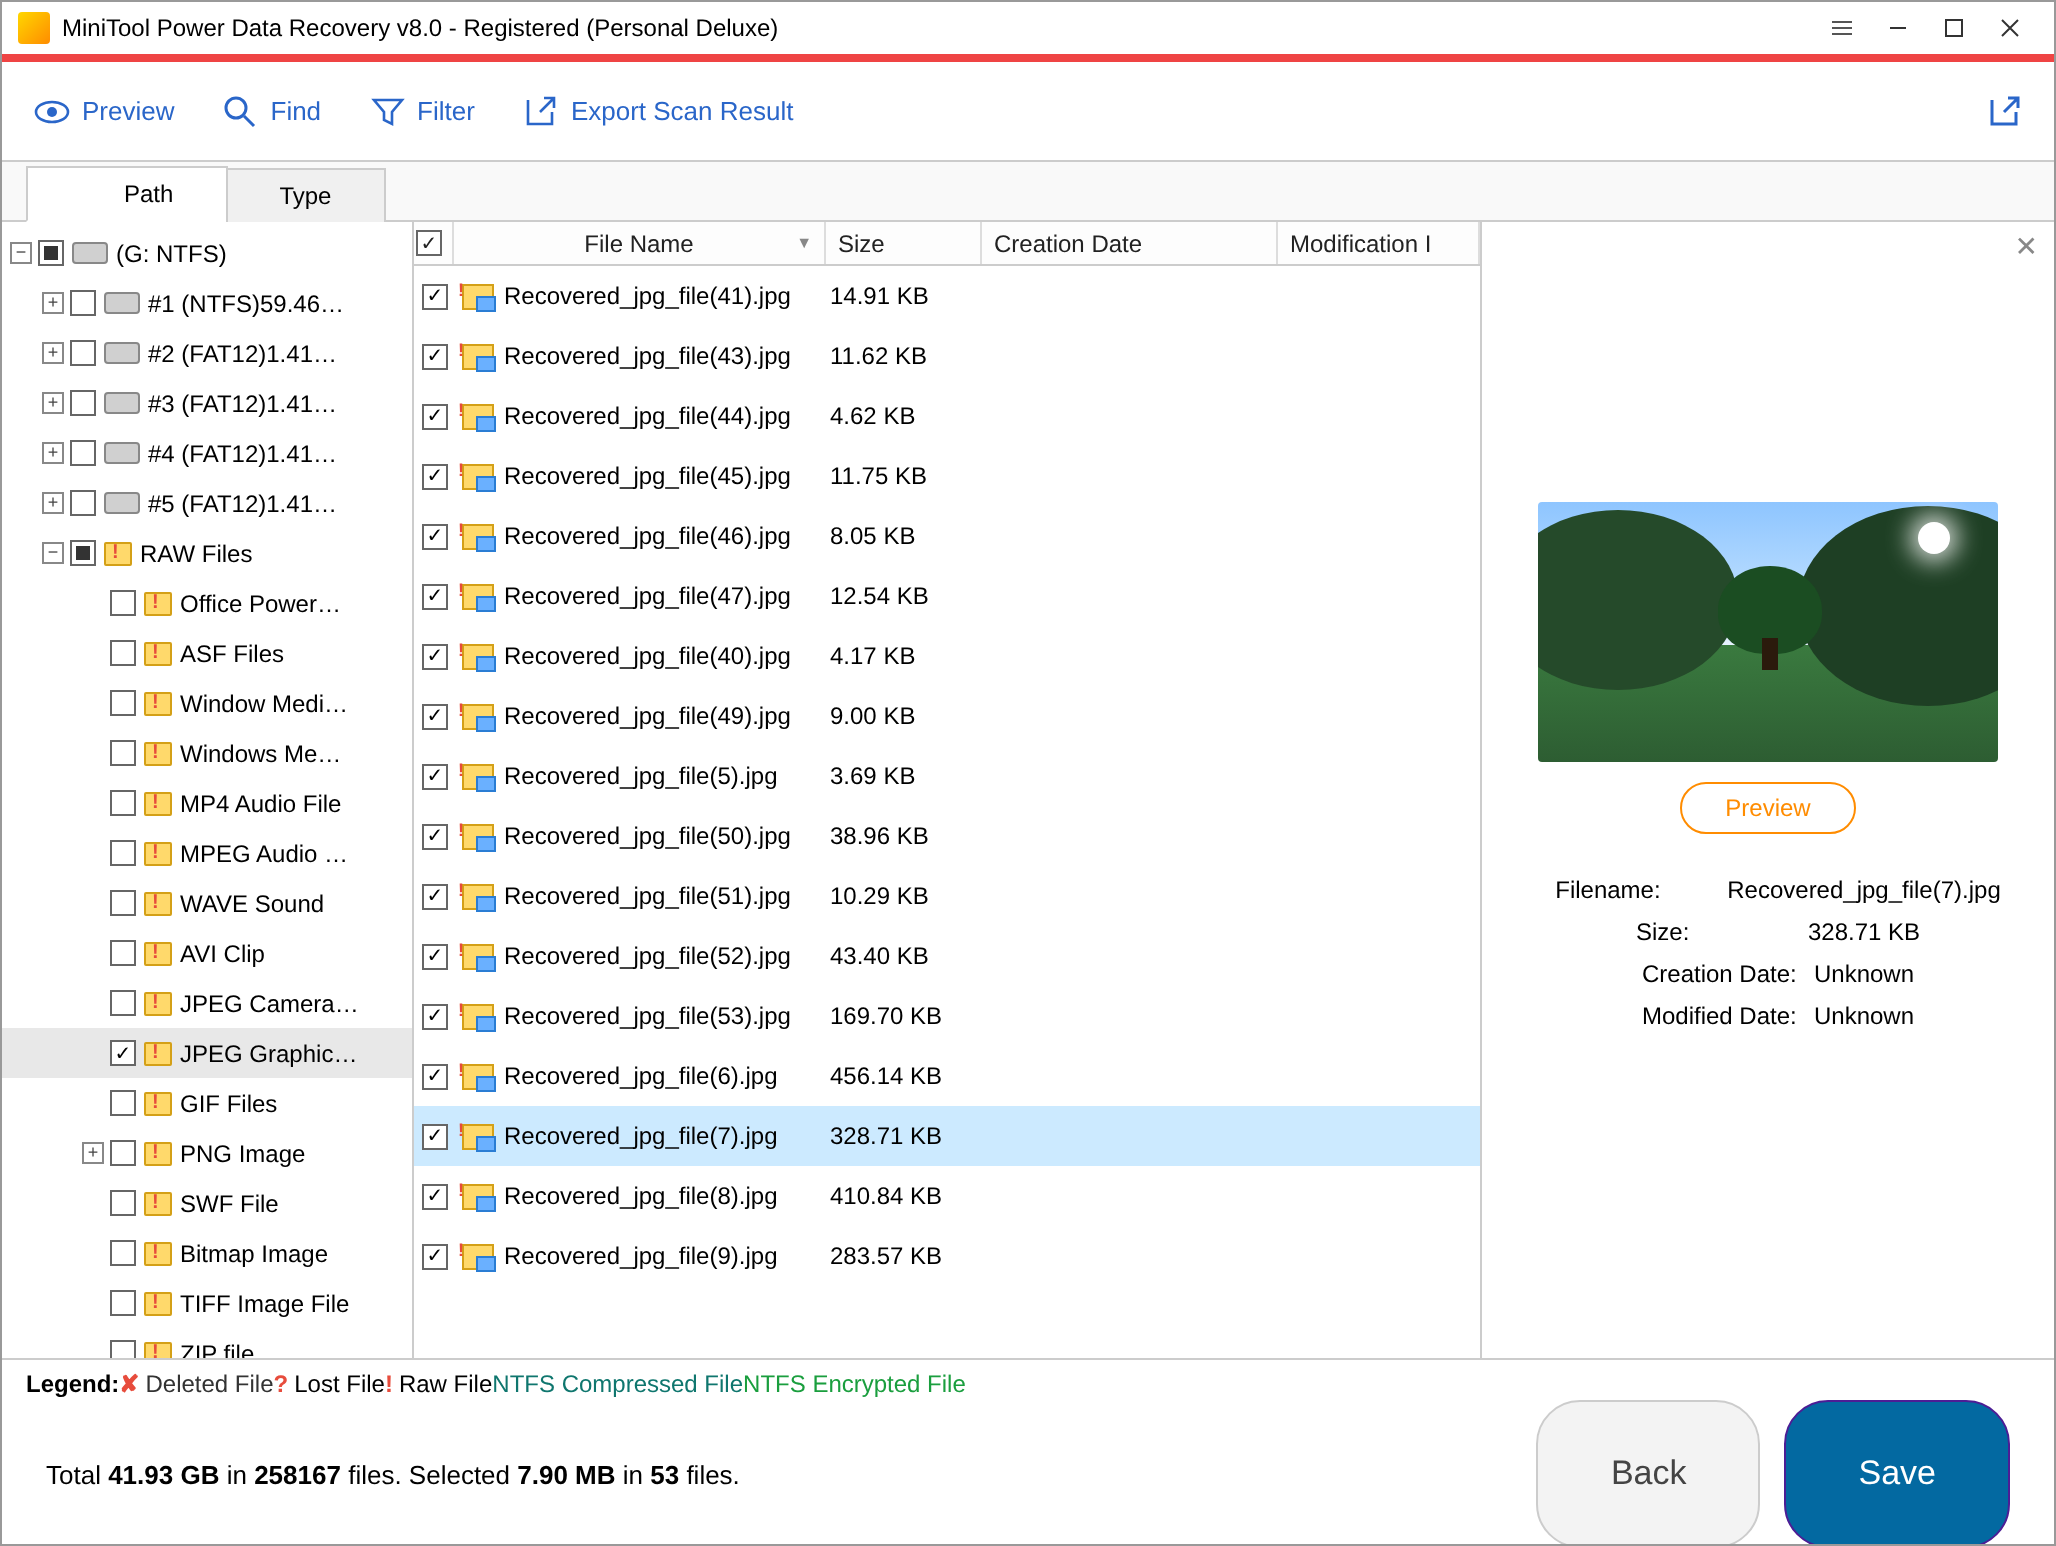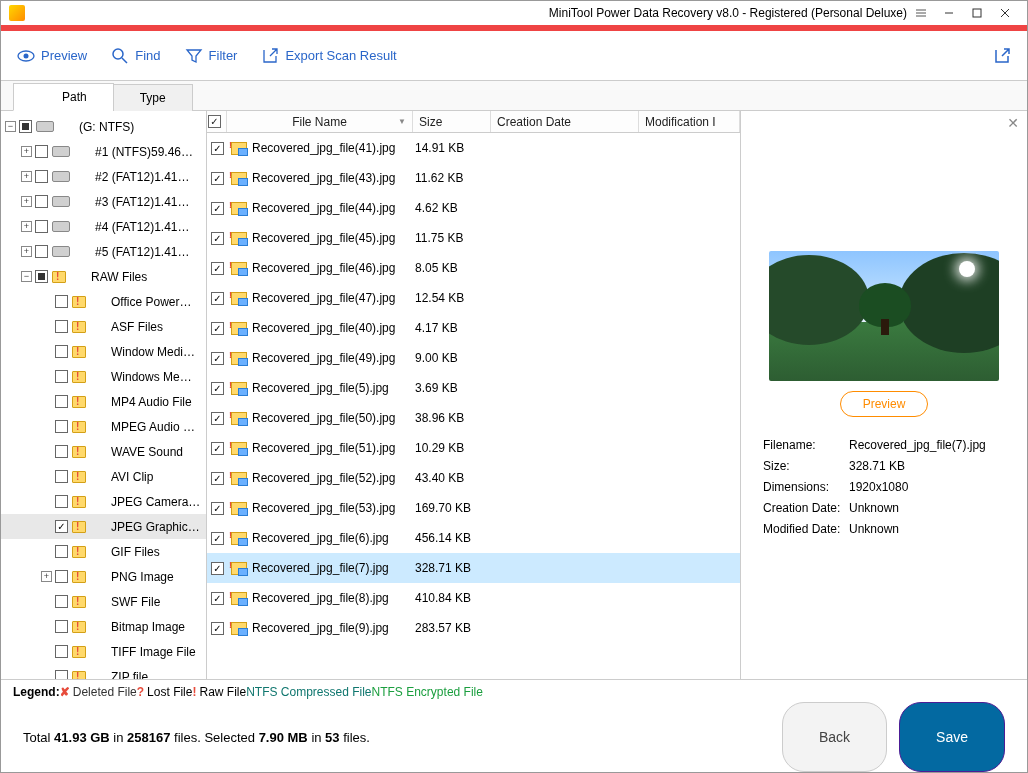--- a/index.html
+++ b/index.html
@@ -1,18 +1,18 @@
 <!DOCTYPE html>
 <html><head>
 <meta charset="utf-8">
 <style>
 * { margin: 0; padding: 0; box-sizing: border-box; font-family: "Segoe UI", Arial, sans-serif; }
 body { background: #fff; width: 1028px; height: 773px; overflow: hidden; border: 1px solid #999; }
 
-.titlebar { height: 30px; display: flex; align-items: center; padding: 0 8px; border-bottom: 6px solid #ef4444; text-align: right; }
+.titlebar { height: 30px; display: flex; align-items: center; padding: 0 8px; border-bottom: 4px solid #ef4444; }
 .titlebar .app-icon { width: 16px; height: 16px; margin-right: 6px; background: linear-gradient(135deg, #ffd700, #ff8c00); border-radius: 2px; }
 .titlebar .title { font-size: 12px; flex: 1; }
 .titlebar .win-btn { width: 28px; height: 22px; display: flex; align-items: center; justify-content: center; cursor: pointer; }
 .titlebar .win-btn svg { width: 12px; height: 12px; }
 
 .toolbar { height: 50px; display: flex; align-items: center; padding: 0 16px; gap: 24px; border-bottom: 1px solid #ccc; }
 .tb-btn { display: flex; align-items: center; gap: 6px; color: #2a66c9; font-size: 13px; cursor: pointer; }
 .tb-btn .ico { width: 18px; height: 18px; display: flex; align-items: center; justify-content: center; }
 .toolbar .spacer { flex: 1; }
 
@@ -27,21 +27,21 @@
 .tree-row { display: flex; align-items: center; height: 25px; cursor: pointer; white-space: nowrap; overflow: hidden; }
 .tree-row.sel { background: #e8e8e8; }
 .exp { width: 11px; height: 11px; border: 1px solid #888; display: flex; align-items: center; justify-content: center; font-size: 9px; line-height: 1; color: #444; margin-right: 3px; flex-shrink: 0; }
 .exp.none { border: none; }
 .cb { width: 13px; height: 13px; border: 1px solid #666; margin-right: 4px; flex-shrink: 0; display: flex; align-items: center; justify-content: center; font-size: 10px; background: #fff; }
 .cb.partial::after { content: ""; width: 7px; height: 7px; background: #333; display: block; }
 .cb.checked::after { content: "✓"; }
 .tree .drive-ico { width: 18px; height: 11px; background: #d0d0d0; border: 1px solid #888; border-radius: 2px; margin-right: 4px; flex-shrink: 0; }
 .tree .folder-ico { width: 14px; height: 12px; background: #ffd96b; border: 1px solid #d4a017; border-radius: 1px; margin-right: 4px; flex-shrink: 0; position: relative; }
 .tree .folder-ico .bang { position: absolute; left: 3px; top: -1px; color: #e74c3c; font-size: 10px; font-weight: bold; }
-.tree .lbl { overflow: hidden; text-overflow: ellipsis; margin-left: 21px; }
+.tree .lbl { overflow: hidden; text-overflow: ellipsis; }
 .indent { flex-shrink: 0; }
 
 
 .filelist { flex: 1; display: flex; flex-direction: column; border-right: 1px solid #ccc; overflow: hidden;}
 .fl-head { display: flex; height: 22px; border-bottom: 1px solid #ccc; font-size: 12px; color: #222; background: #fdfdfd; }
 .fl-head .col { border-right: 1px solid #ddd; padding: 3px 6px; display: flex; align-items: center; }
 .col-cb { width: 20px; justify-content: center; }
 .col-name { width: 186px; justify-content: center; position: relative; }
 .col-name .sort { position: absolute; right: 6px; color: #888; font-size: 8px; }
 .col-size { width: 78px; }
@@ -67,36 +67,36 @@
 .previewpane .close { position: absolute; right: 8px; top: 4px; color: #888; cursor: pointer; font-size: 14px; }
 .pv-img { width: 230px; height: 130px; margin: 128px auto 10px; position: relative; overflow: hidden; border-radius: 2px;
   background: linear-gradient(to bottom, #8ec5ff 0%, #bfe0ff 40%, #e8f3ff 55%, #3a7a3f 55%, #2d5d32 100%); }
 .pv-img .sun { position: absolute; right: 24px; top: 10px; width: 16px; height: 16px; background: #fff; border-radius: 50%; box-shadow: 0 0 12px 4px rgba(255,255,255,0.8); }
 .pv-img .tree1 { position: absolute; left: 90px; top: 32px; width: 52px; height: 44px; background: #1b4d22; border-radius: 50% 50% 45% 45%; }
 .pv-img .trunk { position: absolute; left: 112px; top: 68px; width: 8px; height: 16px; background: #2b1a0c; }
 .pv-img .hill-l { position: absolute; left: -20px; bottom: 36px; width: 120px; height: 90px; background: #254a2a; border-radius: 50%; }
 .pv-img .hill-r { position: absolute; right: -30px; bottom: 28px; width: 130px; height: 100px; background: #1e3f24; border-radius: 50%; }
 .pv-btn { display: block; margin: 6px auto 18px; padding: 5px 22px; border: 1px solid #ff8c00; border-radius: 14px; background: #fff; color: #ff8c00; font-size: 12px; cursor: pointer; }
 .pv-details { line-height: 21px; padding-left: 10px;}
-.pv-details .row { display: flex; }
+.pv-details .row { display: flex; justify-content: center; }
 .pv-details .k { width: 86px; }
 
 
 .legend { height: 24px; border-top: 1px solid #ccc; display: flex; align-items: center; font-size: 12px; padding: 0 12px; gap: 0; }
 .legend b { font-weight: bold; }
 .lg-del { color: #333; } .lg-del .x { color: #e74c3c; font-weight: bold; margin-right: 3px; }
 .lg-lost .q { color: #e74c3c; font-weight: bold; margin-right: 3px; }
 .lg-raw .b { color: #e74c3c; font-weight: bold; margin-right: 3px; }
 .lg-comp { color: #0f766e; }
 .lg-enc { color: #1a9e3e; }
 
 
 .footer { height: 68px; display: flex; align-items: center; padding: 0 22px; font-size: 13px; }
 .footer .stats { flex: 1; }
-.footer .btn { padding: 26px 36px; border-radius: 22px; font-size: 14px; cursor: pointer; margin-left: 12px; }
+.footer .btn { padding: 26px 36px; border-radius: 22px; font-size: 17px; cursor: pointer; margin-left: 12px; }
 .btn.back { background: #f3f3f3; border: 1px solid #ccc; color: #444; }
 .btn.save { background: #0369a1; border: 1px solid #4c1d95; color: #fff; font-weight: normal; }
 </style>
 </head>
 <body>
 
 <div class="titlebar">
   <div class="app-icon"></div>
   <div class="title">MiniTool Power Data Recovery v8.0 - Registered (Personal Deluxe)</div>
   <div class="win-btn">
@@ -507,24 +507,20 @@
     <div class="pv-details">
       <div class="row">
           <span class="k">Filename:</span>
           <span>Recovered_jpg_file(7).jpg</span>
         </div>
       <div class="row">
           <span class="k">Size:</span>
           <span>328.71 KB</span>
         </div>
       <div class="row">
-          <span class="k">Dimensions:</span>
-          <span>1920x1080</span>
-        </div>
-      <div class="row">
           <span class="k">Creation Date:</span>
           <span>Unknown</span>
         </div>
       <div class="row">
           <span class="k">Modified Date:</span>
           <span>Unknown</span>
         </div>
     </div>
   </div>
 </div>

